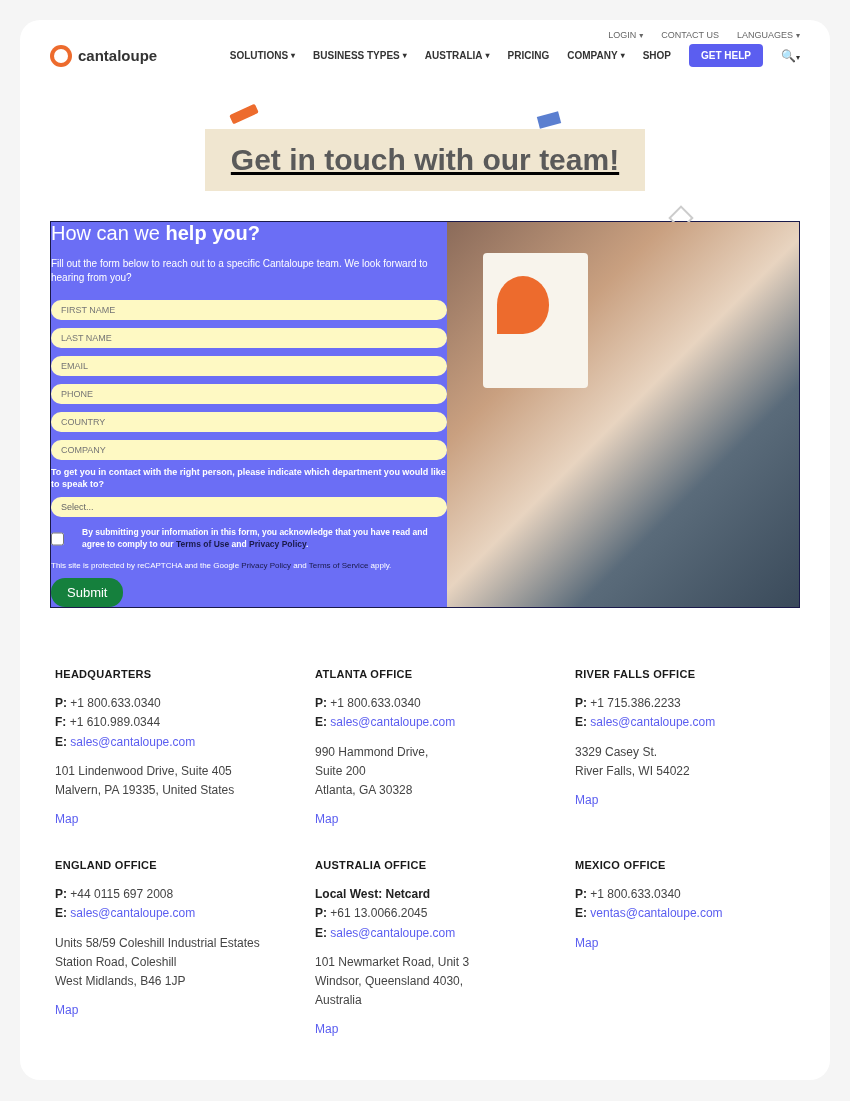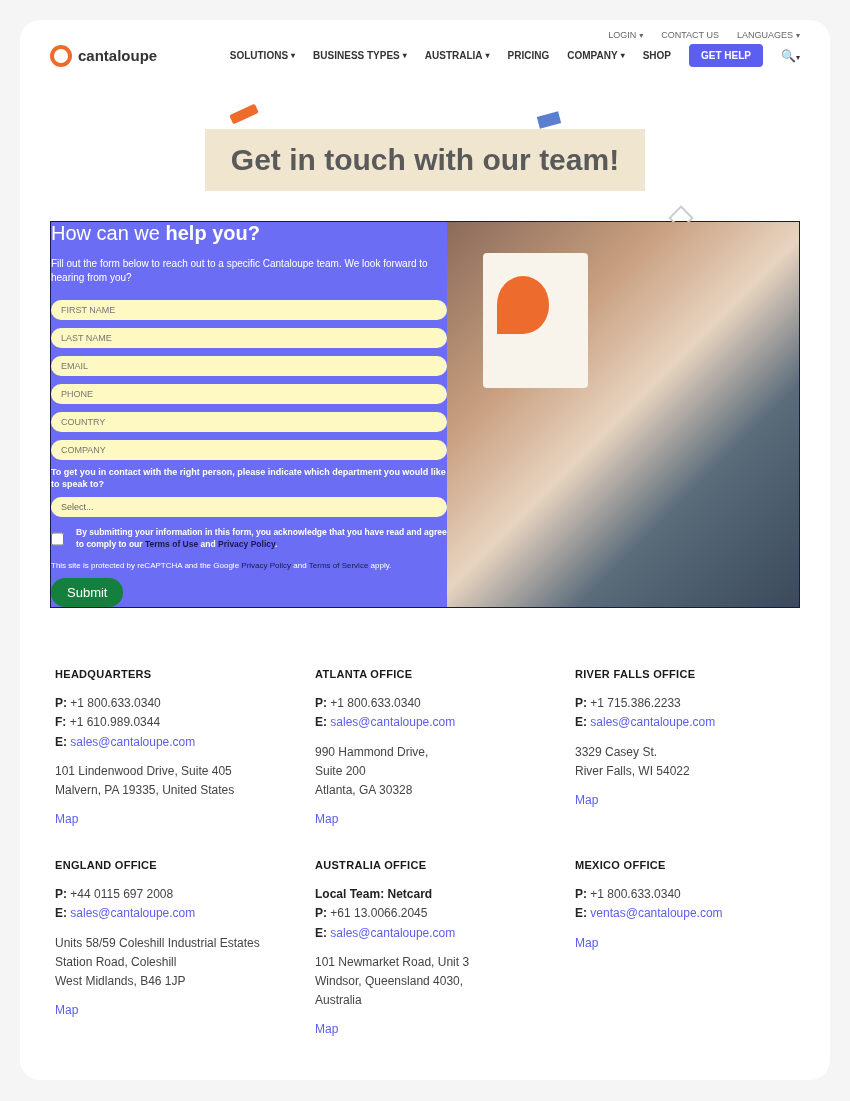--- a/index.html
+++ b/index.html
@@ -16,38 +16,38 @@
 .logo { display: flex; align-items: center; gap: 6px; margin-right: auto; }
 .logo-icon { width: 22px; height: 22px; background: #ed6b2d; border-radius: 50%; position: relative; }
 .logo-icon::after { content: ""; position: absolute; width: 14px; height: 14px; background: #fff; border-radius: 50%; top: 4px; left: 4px; }
 .logo-text { font-size: 15px; font-weight: 600; color: #333; }
 .navitem { font-size: 10px; font-weight: 600; color: #333; cursor: pointer; display: flex; align-items: center; gap: 3px; }
 .gethelp { background: #5b5ef0; color: #fff; padding: 6px 12px; border-radius: 4px; font-size: 10px; font-weight: 700; cursor: pointer; }
 .search-icon { font-size: 12px; color: #333; cursor: pointer; }
 
 
 .hero { padding: 50px 30px 30px; text-align: center; position: relative; }
-.hero-title-box { background: #f0e6d0; display: inline-block; padding: 14px 26px; }
+.hero-title-box { background: #f0e6d0; display: inline-block; padding: 14px 26px; text-decoration: underline; }
 .hero-title { font-size: 30px; font-weight: 800; color: #5a5a5a; }
 .deco { position: absolute; }
 .deco1 { left: 210px; top: 30px; width: 28px; height: 10px; background: #ed6b2d; transform: rotate(-25deg); border-radius: 2px; }
 .deco2 { right: 270px; top: 35px; width: 22px; height: 12px; background: #5b7fd0; transform: rotate(-15deg); }
 .deco3 { right: 140px; top: 130px; width: 18px; height: 18px; border: 2px solid #ccc; transform: rotate(45deg); }
 
 
 .card { border: 1px solid #1a1a4a; margin: 0 30px 60px; display: flex; overflow: hidden; }
 .form-panel { background: #6b6ef5; flex: 0 0 53%; color: #fff; }
 .form-title { font-size: 20px; font-weight: 400; margin-bottom: 12px; }
 .form-title b { font-weight: 700; }
 .form-desc { font-size: 10px; line-height: 1.4; margin-bottom: 14px; }
 .form-row { margin-bottom: 7px; }
 .form-panel input, .form-panel select { width: 100%; padding: 5px 10px; border: none; border-radius: 12px; font-size: 9px; color: #666; background: #fef9c3; }
 .form-panel select { appearance: none; }
 .form-label { font-size: 9px; font-weight: 700; margin: 6px 0 6px; line-height: 1.3; }
-.consent { display: flex; gap: 12px; font-size: 8.5px; font-weight: 700; line-height: 1.4; margin: 10px 0; }
+.consent { display: flex; gap: 18px; font-size: 8.5px; font-weight: 700; line-height: 1.4; margin: 10px 0; }
 .consent input { width: auto; }
 .link { color: #1a1a4a; }
 .captcha { font-size: 8px; margin-bottom: 8px; }
 .submit { background: #15803d; color: #fff; border: none; padding: 7px 16px; border-radius: 14px; font-size: 13px; cursor: pointer; }
 .image-panel { flex: 1; background: linear-gradient(135deg, #8b6b5a 0%, #c9a080 30%, #e8d4c0 50%, #5a6b7a 70%, #3a4a5a 100%); position: relative; }
 .image-panel::before { content:""; position:absolute; left:10%; top:8%; width:30%; height:35%; background:#f8f4ec; border-radius:4px; }
 .image-panel::after { content:""; position:absolute; left:14%; top:14%; width:15%; height:15%; background:#ed6b2d; border-radius:50% 50% 50% 0; }
 
 
 .offices-title { text-align: center; font-size: 26px; font-weight: 800; color: #1f2640; margin: 40px 0 30px; }
@@ -171,21 +171,21 @@
           <p><b>P:</b> +44 0115 697 2008<br><b>E: </b><a>sales@cantaloupe.com</a></p>
         </div>
         <div class="block">
           <p>Units 58/59 Coleshill Industrial Estates<br>Station Road, Coleshill<br>West Midlands, B46 1JP</p>
         </div>
         <p><a class="maplink">Map</a></p>
       </div>
       <div class="office">
         <h3>AUSTRALIA OFFICE</h3>
         <div class="block">
-          <p><b>Local Team: Netcard</b><br><b>P:</b> +61 13.0066.2045<br><b>E: </b><a>sales@cantaloupe.com</a></p>
+          <p><b>Local West: Netcard</b><br><b>P:</b> +61 13.0066.2045<br><b>E: </b><a>sales@cantaloupe.com</a></p>
         </div>
         <div class="block">
           <p>101 Newmarket Road, Unit 3<br>Windsor, Queensland 4030,<br>Australia</p>
         </div>
         <p><a class="maplink">Map</a></p>
       </div>
       <div class="office">
         <h3>MEXICO OFFICE</h3>
         <div class="block">
           <p><b>P:</b> +1 800.633.0340<br><b>E: </b><a>ventas@cantaloupe.com</a></p>

